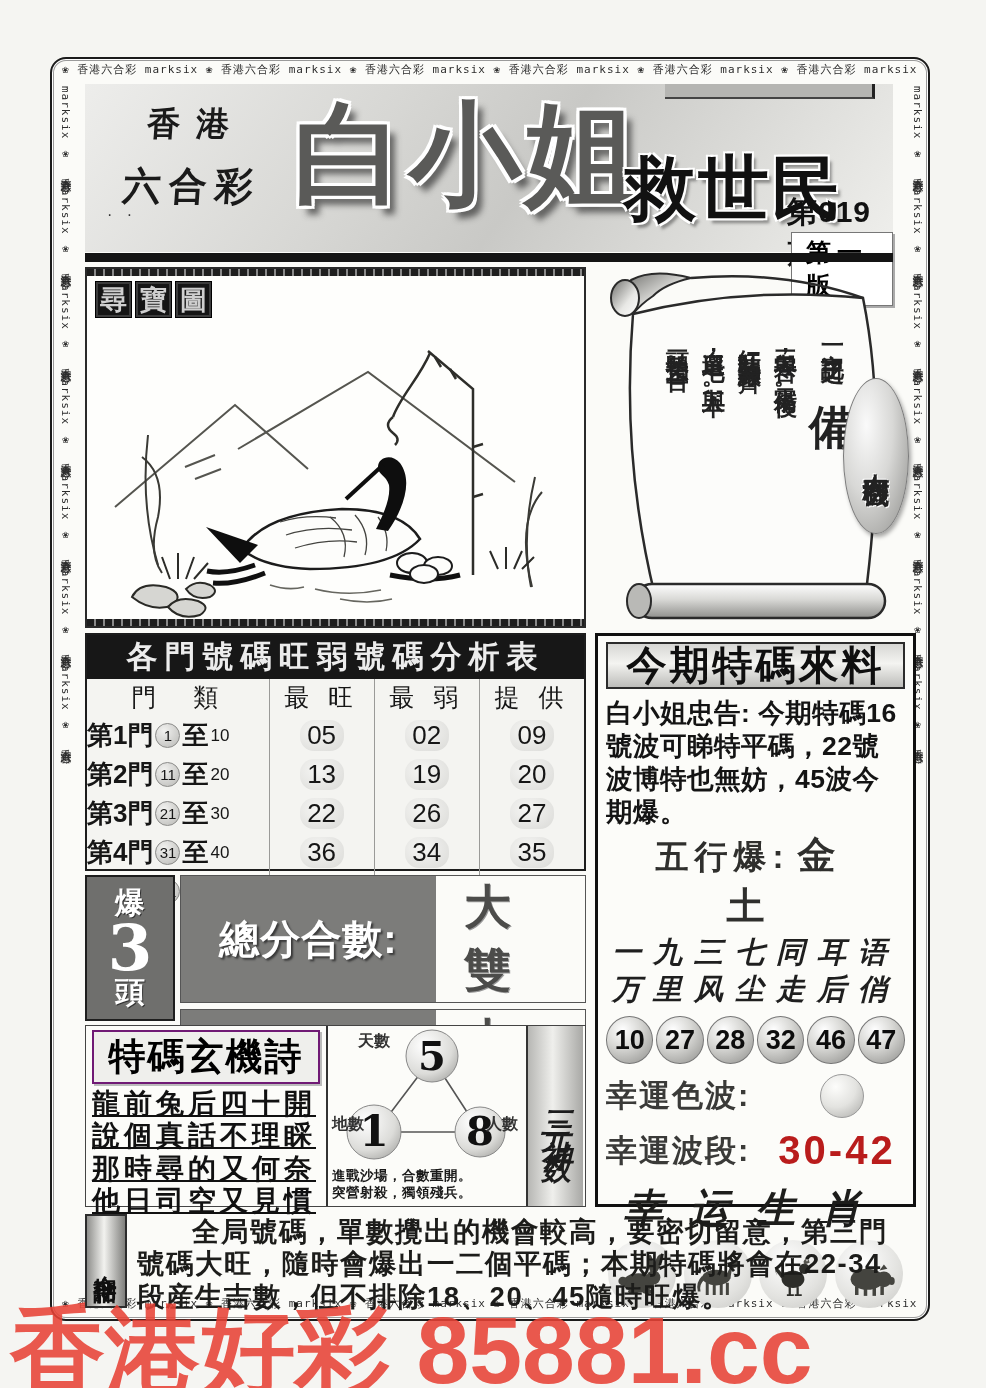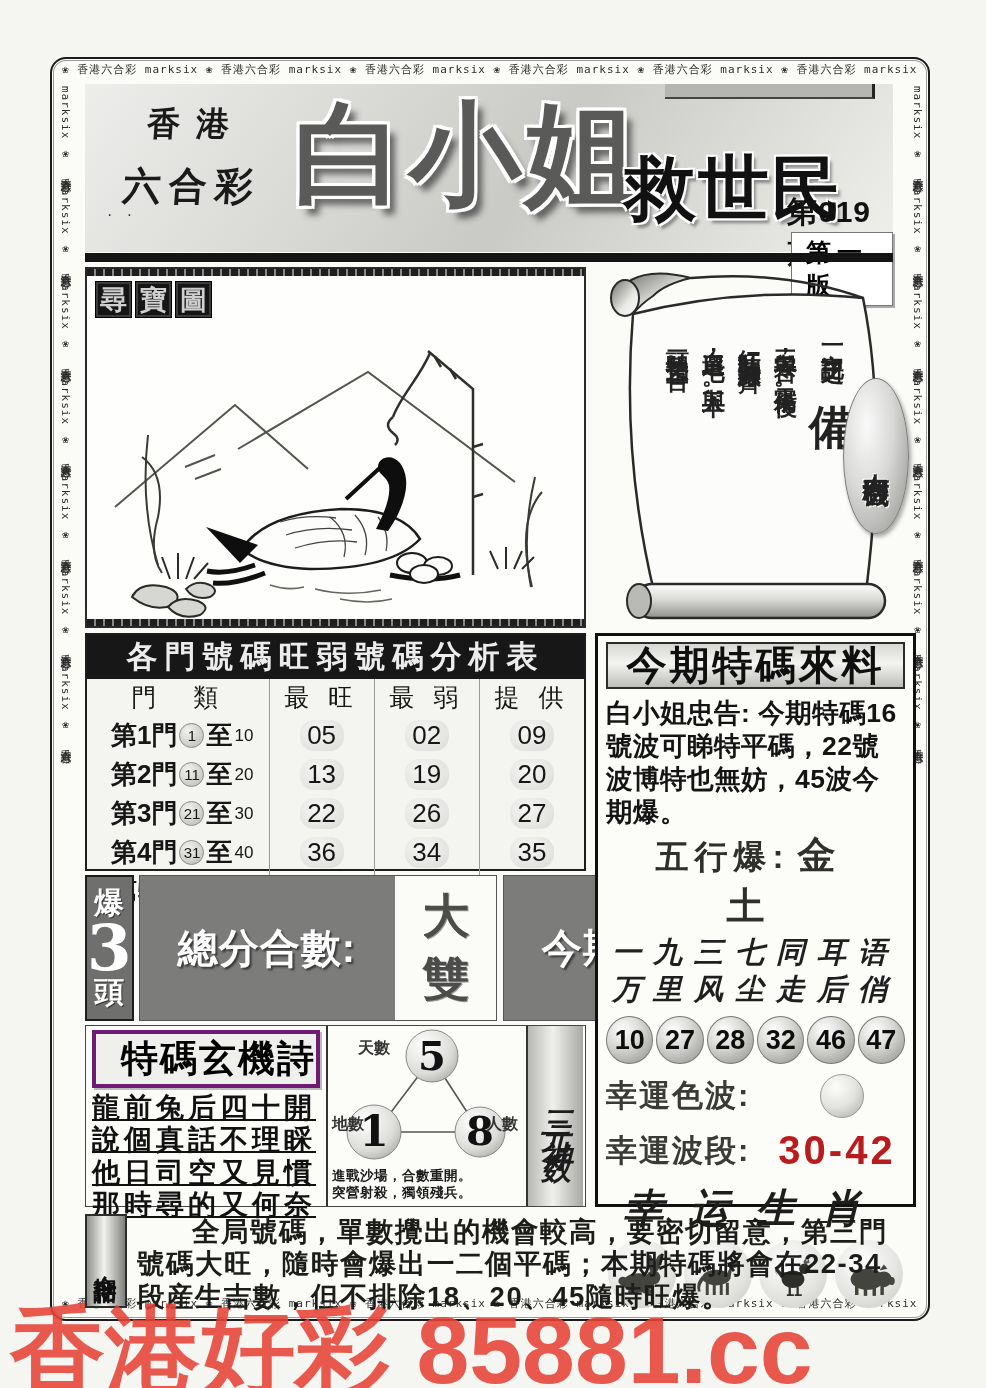--- a/index.html
+++ b/index.html
@@ -69,49 +69,49 @@
   
   .analysis { position:absolute; left:85px; top:633px; width:501px; height:238px;
               border:2px solid #1d1d1d; background:#f4f4f1; }
   .analysis .atitle { height:44px; background:#171717; color:#ececec; font-size:31px; font-weight:bold;
               letter-spacing:7px; display:flex; align-items:center; justify-content:center; }
   .analysis table { width:100%; border-collapse:collapse; }
   .analysis th, .analysis td { text-align:center; font-weight:normal; color:#161616; padding:2px 0; }
   .analysis th { font-size:25px; letter-spacing:6px; height:36px; }
   .analysis td { font-size:26px; height:30px; }
   .analysis td + td, .analysis th + th { border-left:1px solid #9a9a98; }
-  .gate-cell { display:flex; align-items:center; justify-content:flex-start; padding-left:24px; gap:2px; }
+  .gate-cell { display:flex; align-items:center; justify-content:flex-start; padding-left:0; gap:2px; }
   .num-circle { display:inline-flex; width:25px; height:25px; border-radius:50%;
                 background:radial-gradient(circle at 35% 30%, #f2f2f0, #b9b9b6);
                 border:1px solid #8c8c8a; font-size:15px; align-items:center; justify-content:center; }
   .num-to { font-size:17px; }
   .pill { display:inline-block; min-width:44px; border-radius:14px;
           background:radial-gradient(ellipse at 40% 35%, #f6f6f4, #dadad7); }
 
   
   .burst { position:absolute; left:85px; top:875px; width:501px; height:146px; display:flex; gap:5px; }
   .burst-left { width:90px; background:#6f6f6d; border:2px solid #1e1e1e; color:#fff; text-align:center;
                 display:flex; flex-direction:column; align-items:center; justify-content:center; line-height:.95; }
   .burst-left .c { font-size:30px; font-weight:bold; text-shadow:1px 1px 0 #333; }
   .burst-left .n { font-size:64px; font-weight:bold; font-family:"DejaVu Serif", serif; }
-  .burst-rows { flex:1; display:flex; flex-direction:row; gap:6px; }
+  .burst-rows { flex:1; display:flex; flex-direction:column; gap:6px; }
   .burst-row { flex:1; display:flex; border:1px solid #555; }
   .burst-row .lab { width:255px; background:#7c7c7a; color:#fff; font-size:40px; font-weight:bold;
                     display:flex; align-items:center; justify-content:center; letter-spacing:1px;
                     text-shadow:2px 2px 2px #3a3a3a; }
   .burst-row .val { flex:1; background:#fbfbf8; color:#4c4c4a; font-size:47px; font-weight:bold;
                     display:flex; align-items:center; justify-content:center; letter-spacing:26px; padding-left:28px;
                     text-shadow:1px 1px 0 #999; }
 
   
   .mystic { position:absolute; left:85px; top:1025px; width:501px; height:182px; display:flex;
             border:1px solid #444; background:#fcfcf9; }
   .poem { width:242px; border-right:2px solid #333; padding:4px 6px; }
-  .poem .ptitle { border:4px solid #701a75; background:#efefec; font-size:37px; font-weight:bold;
-                  text-align:right; letter-spacing:2px; margin-bottom:4px; box-shadow:2px 2px 0 #bbb;font-family:Liberation Serif, serif; }
+  .poem .ptitle { border:2px solid #701a75; background:#efefec; font-size:37px; font-weight:bold;
+                  text-align:center; letter-spacing:2px; margin-bottom:4px; box-shadow:2px 2px 0 #bbb;font-family:Liberation Serif, serif; }
   .poem .pline { font-size:28px; font-weight:bold; color:#111; letter-spacing:4px; line-height:1.16; white-space:nowrap;text-decoration:underline; }
   .tri { width:198px; position:relative; padding-top:2px; }
   .tri .tlabel { position:absolute; font-size:16px; font-weight:bold; color:#333; }
   .tri .cap { position:absolute; bottom:4px; left:4px; right:2px; font-size:13.5px; font-weight:bold;
               color:#1a1a1a; line-height:1.25; letter-spacing:.5px; }
   .banner-v { width:57px; border-left:2px solid #333;
               background:linear-gradient(90deg,#b7b7b4,#efefec 45%,#a8a8a5); display:flex; align-items:center; justify-content:center; }
   .banner-v span { writing-mode:vertical-rl; font-size:30px; font-weight:bold; color:#1c1c1c;
                    font-family:"DejaVu Serif", serif; font-style:italic; letter-spacing:14px; }
 
@@ -381,25 +381,25 @@
         <div class="val">大 單</div>
       </div>
     </div>
   </div>
 
   <div class="mystic">
     <div class="poem">
       <div class="ptitle">特碼玄機詩</div>
       <div class="pline">龍前兔后四十開</div>
       <div class="pline">說個真話不理睬</div>
+      <div class="pline">那時尋的又何奈</div>
       <div class="pline">他日司空又見慣</div>
-      <div class="pline">那時尋的又何奈</div>
     </div>
     <div class="tri">
-      <span class="tlabel" style="left:30px; top:12px">天數</span>
+      <span class="tlabel" style="left:30px; top:5px">天數</span>
       <span class="tlabel" style="left:4px;  top:88px">地數</span>
       <span class="tlabel" style="left:158px;top:88px">人數</span>
       <svg width="198" height="132" viewBox="0 0 198 132">
         <defs>
           <radialGradient id="ballg" cx=".35" cy=".3" r=".9">
             <stop offset="0" stop-color="#ffffff"></stop>
               <stop offset=".6" stop-color="#dcdcd9"></stop>
               <stop offset="1" stop-color="#9d9d9a"></stop>
           </radialGradient>
         </defs>

